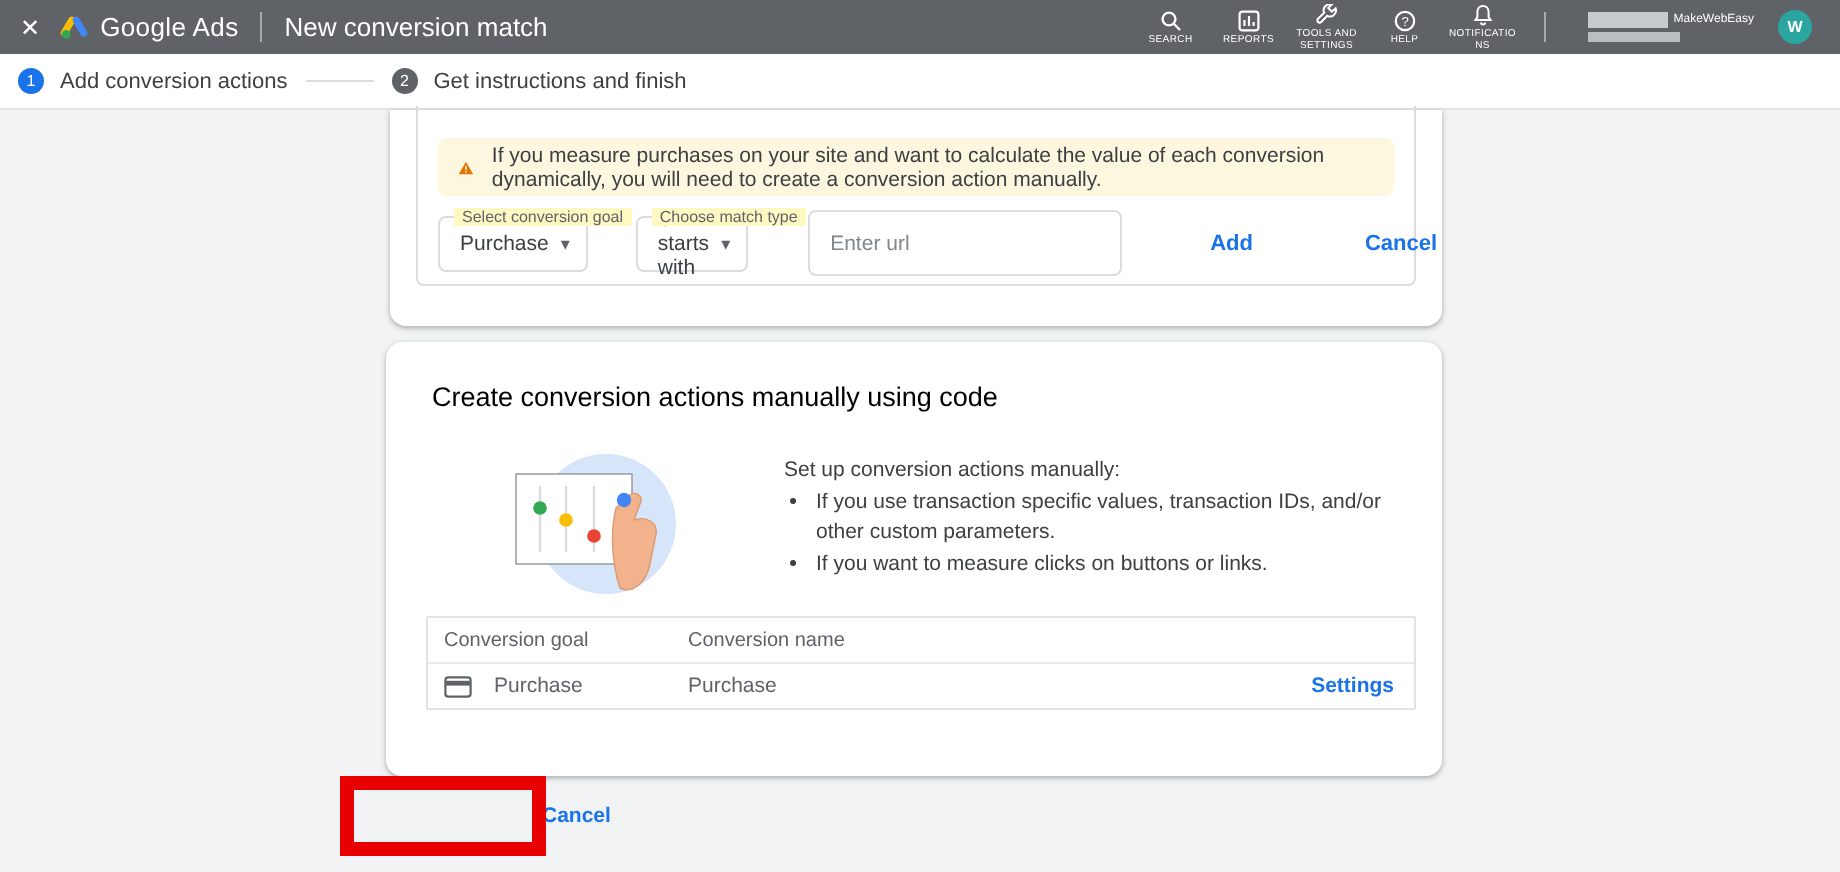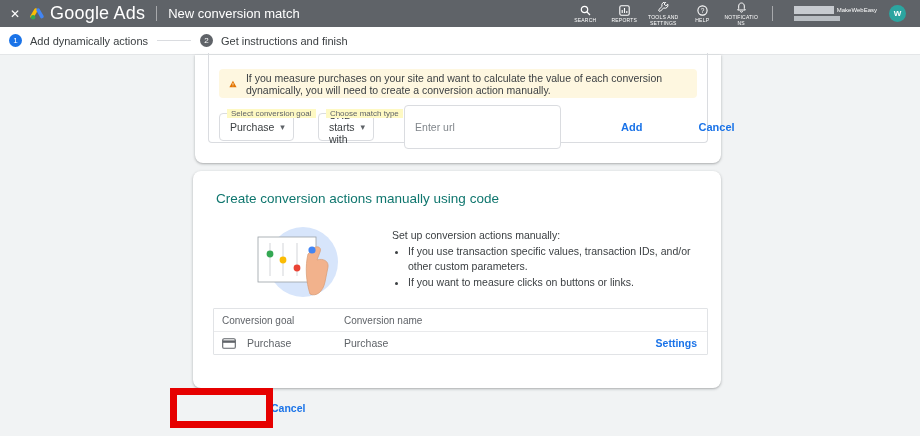--- a/index.html
+++ b/index.html
@@ -1,21 +1,21 @@
 <!DOCTYPE html>
 <html><head>
 <meta charset="utf-8">
 <style>
   * { margin:0; padding:0; box-sizing:border-box; }
   html,body { width:920px; height:436px; overflow:hidden; font-family:"Liberation Sans", sans-serif; background:#f1f3f4; }
 
   
   .topbar { position:relative; height:27px; background:#5f6368; display:flex; align-items:center; padding:0 10px; color:#fff; }
   .close-x { font-size:12px; color:#fff; margin-right:10px; cursor:pointer; line-height:1; }
-  .brand { display:flex; align-items:center; gap:6px; font-size:18px; letter-spacing:.2px; }
+  .brand { display:flex; align-items:center; gap:6px; font-size:13px; letter-spacing:.2px; }
   .tb-divider { width:1px; height:15px; background:rgba(255,255,255,.45); margin:0 11px; }
   .page-title { font-size:13px; }
   .tb-right { margin-left:auto; display:flex; align-items:center; }
   .nav-item { display:flex; flex-direction:column; align-items:center; justify-content:center; width:37px; margin:0 1px; cursor:pointer; }
   .nav-item .lbl { font-size:5px; line-height:1.2; text-align:center; text-transform:uppercase; letter-spacing:.2px; max-width:36px; overflow-wrap:anywhere; }
   .nav-item svg { margin-bottom:1px; }
   .acct { display:flex; flex-direction:column; gap:2px; margin:0 12px 0 10px; }
   .acct-row1 { display:flex; align-items:center; gap:3px; }
   .redact-a { width:40px; height:8px; background:#c7cbd0; }
   .redact-b { width:46px; height:5px; background:#b9bec3; }
@@ -37,27 +37,27 @@
   .card1 { left:195px; top:0; width:526px; height:108px; border-radius:0 0 8px 8px; }
   .inner-box { position:absolute; left:13px; top:-2px; width:500px; height:90px; border:1px solid #dadce0; border-top:none; border-radius:0 0 4px 4px; }
   .warnbar { margin:16px 10px 0 10px; height:29px; background:#fef7e0; border-radius:4px; display:flex; align-items:center; gap:9px; padding:0 10px; font-size:10.5px; color:#3c4043; }
   .form-row { display:flex; align-items:center; margin:7px 10px 0 10px; }
   .sel { position:relative; height:28px; border:1px solid #dadce0; border-radius:4px; display:flex; align-items:center; padding:0 8px 0 10px; cursor:pointer; background:#fff; }
   .sel .flabel { position:absolute; top:-5px; left:7px; background:#fef9c3; padding:0 4px; font-size:8px; color:#5f6368; white-space:nowrap; }
   .sel .val { font-size:10.5px; color:#3c4043; flex:1; }
   .sel .caret { font-size:9px; color:#5f6368; margin-left:6px; }
   .sel.goal { width:89px; margin-right:24px; }
   .sel.match { width:78px; margin-right:30px; }
-  .url-input { width:160px; height:44px; border:1px solid #dadce0; border-radius:4px; font-size:10.5px; color:#3c4043; padding:0 10px; margin-right:20px; font-family:"Liberation Sans", sans-serif; }
+  .url-input { width:160px; height:33px; border:1px solid #dadce0; border-radius:4px; font-size:10.5px; color:#3c4043; padding:0 10px; margin-right:4px; font-family:"Liberation Sans", sans-serif; }
   .url-input::placeholder { color:#80868b; }
   .tlink { color:#1a73e8; font-size:11px; font-weight:bold; cursor:pointer; white-space:nowrap;margin-left:40px; }
   .tlink.add { margin-right:16px; }
 
   .card2 { left:193px; top:116px; width:528px; height:217px; border-radius:8px; }
-  .card2-title { position:absolute; left:23px; top:20px; font-size:13.5px; color:#0f766e; }
+  .card2-title { position:absolute; left:23px; top:20px; font-size:13.5px; color:#000000; }
   .illus { position:absolute; left:55px; top:53px; }
   .manual-text { position:absolute; left:199px; top:57px; width:318px; font-size:10.5px; color:#3c4043; line-height:1.45; }
   .manual-text ul { margin:1px 0 0 0; padding-left:16px; }
   .manual-text li { margin:0; }
   .manual-note { margin-top:9px; }
 
   .ctable { position:absolute; left:20px; top:137px; width:495px; border:1px solid #e1e3e6; border-radius:1px; font-size:10.5px; }
   .trow { display:flex; align-items:center; height:22px; padding:0 8px; }
   .trow.head { color:#5f6368; font-size:10px; }
   .trow.data { border-top:1px solid #e9eaec; height:23px; color:#5f6368; }
@@ -134,21 +134,21 @@
       </div>
       <div class="redact-b"></div>
     </div>
     <div class="avatar">W</div>
   </div>
 </div>
 
 <div class="stepbar">
   <div class="step">
     <span class="step-circle active">1</span>
-    <span class="step-label">Add dynamically actions</span>
+    <span class="step-label">Add conversion actions</span>
   </div>
   <div class="step-connector"></div>
   <div class="step">
     <span class="step-circle inactive">2</span>
     <span class="step-label">Get instructions and finish</span>
   </div>
 </div>
 
 <div class="content">
 

